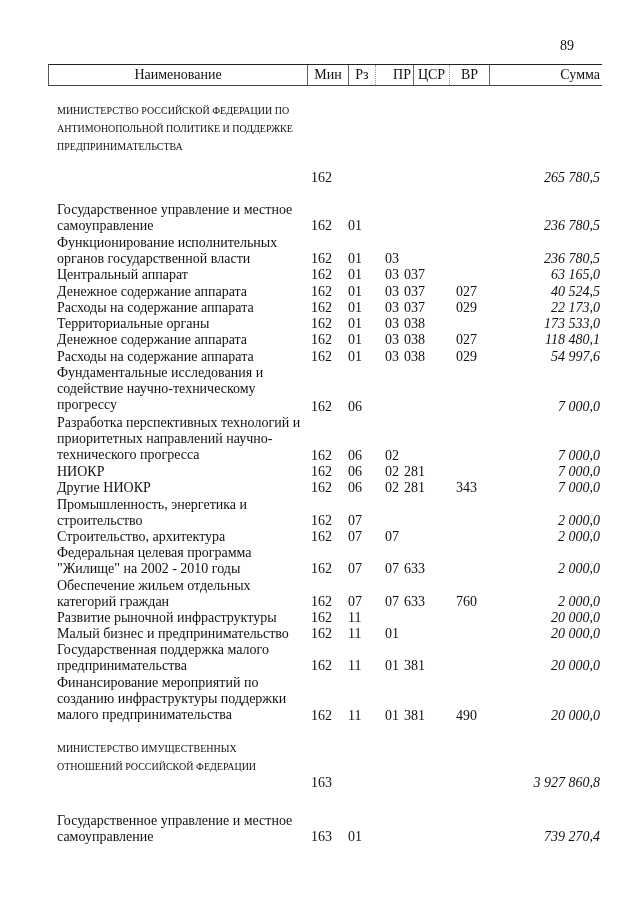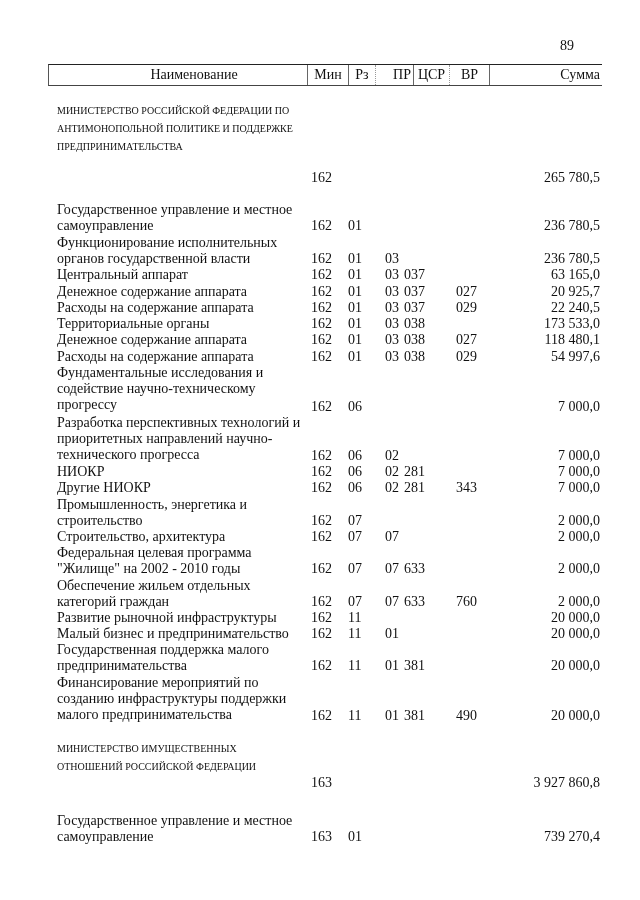--- a/index.html
+++ b/index.html
@@ -13,29 +13,29 @@
   .rows { position: absolute; left: 0; top: 0; width: 640px; }
   .row { position: absolute; left: 0; width: 640px; font-size: 14px; line-height: 16px; }
   .row .name { position: absolute; left: 57px; width: 245px; }
   .row .name.caps { font-size: 10px; line-height: 18px; }
   .row .v { position: absolute; white-space: nowrap; }
   .row .min { left: 311px; }
   .row .rz  { left: 348px; }
   .row .pr  { left: 385px; }
   .row .csr { left: 404px; }
   .row .vr  { left: 456px; }
-  .row .sum { right: 40px; }
+  .row .sum { right: 40px; font-style: italic; }
 </style>
 </head>
 <body>
 
 <div class="page-num">89</div>
 
 <div class="hdr">
-  <div class="c first" style="left:16px;width:258px;text-align:center;">Наименование</div>
+  <div class="c first" style="left:0;width:258px;text-align:center;">Наименование</div>
   <div class="c" style="left:258px;width:41px;text-align:center;">Мин</div>
   <div class="c" style="left:299px;width:27px;text-align:center;">Рз</div>
   <div class="c" style="left:326px;width:38px;text-align:right;padding-right:2px;border-left:1px dotted #999;">ПР</div>
   <div class="c" style="left:364px;width:36px;text-align:center;">ЦСР</div>
   <div class="c" style="left:400px;width:40px;text-align:center;border-left:1px dotted #999;">ВР</div>
   <div class="c" style="left:440px;width:113px;text-align:right;padding-right:2px;">Сумма</div>
 </div>
 
 <div class="rows" id="rows">
     <div class="row" style="top: 0px;">
@@ -74,30 +74,30 @@
       <span class="v vr" style="top: 267px;"></span>
       <span class="v sum" style="top: 267px;">63 165,0</span>
     </div>
     <div class="row" style="top: 0px;">
       <div class="name" style="top: 284px;">Денежное содержание аппарата</div>
       <span class="v min" style="top: 284px;">162</span>
       <span class="v rz" style="top: 284px;">01</span>
       <span class="v pr" style="top: 284px;">03</span>
       <span class="v csr" style="top: 284px;">037</span>
       <span class="v vr" style="top: 284px;">027</span>
-      <span class="v sum" style="top: 284px;">20 925,7</span>
+      <span class="v sum" style="top: 284px;">40 524,5</span>
     </div>
     <div class="row" style="top: 0px;">
       <div class="name" style="top: 300px;">Расходы на содержание аппарата</div>
       <span class="v min" style="top: 300px;">162</span>
       <span class="v rz" style="top: 300px;">01</span>
       <span class="v pr" style="top: 300px;">03</span>
       <span class="v csr" style="top: 300px;">037</span>
       <span class="v vr" style="top: 300px;">029</span>
-      <span class="v sum" style="top: 300px;">22 240,5</span>
+      <span class="v sum" style="top: 300px;">22 173,0</span>
     </div>
     <div class="row" style="top: 0px;">
       <div class="name" style="top: 316px;">Территориальные органы</div>
       <span class="v min" style="top: 316px;">162</span>
       <span class="v rz" style="top: 316px;">01</span>
       <span class="v pr" style="top: 316px;">03</span>
       <span class="v csr" style="top: 316px;">038</span>
       <span class="v vr" style="top: 316px;"></span>
       <span class="v sum" style="top: 316px;">173 533,0</span>
     </div>

